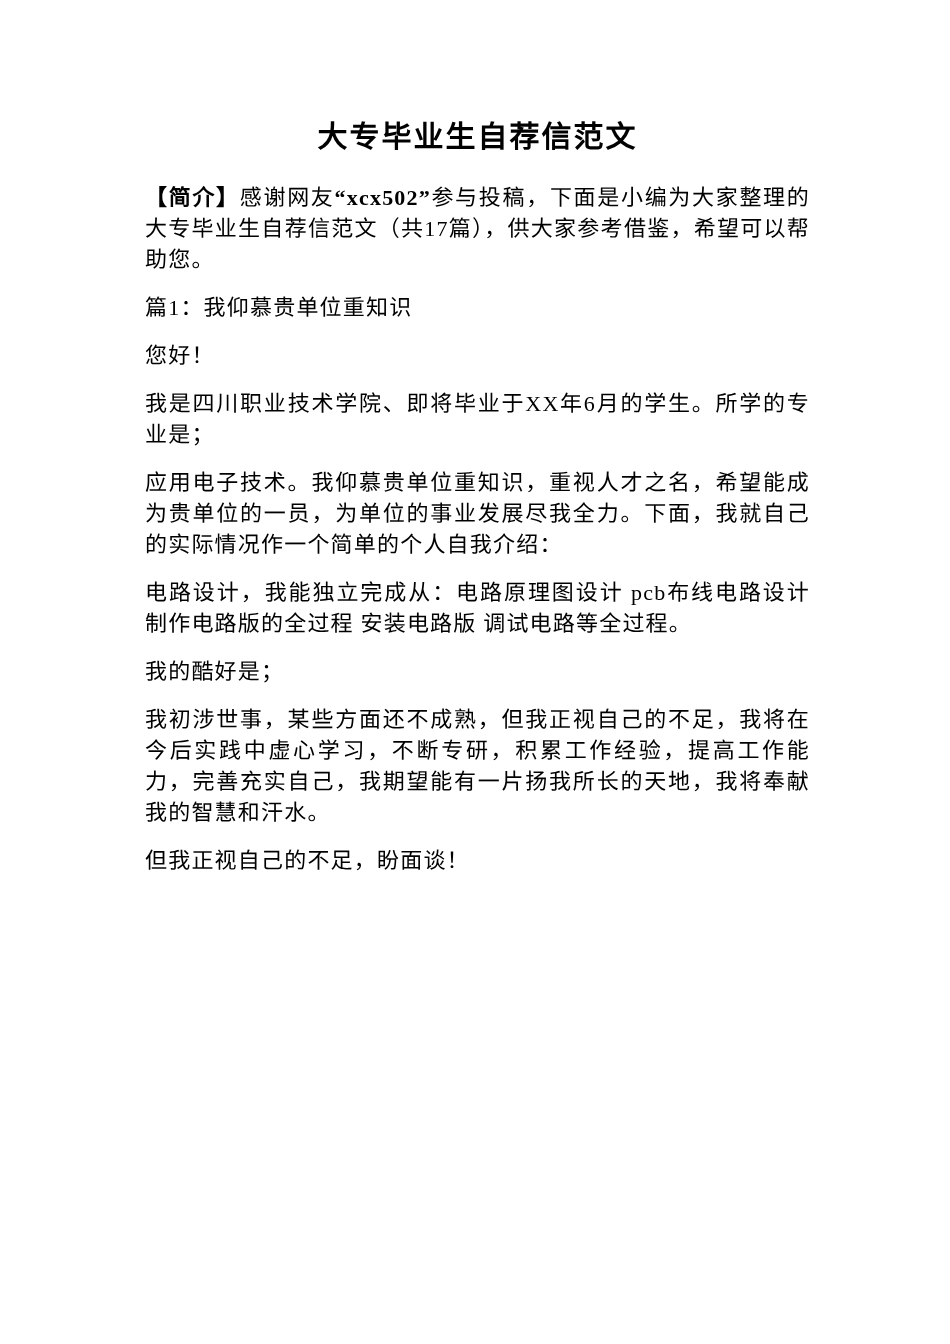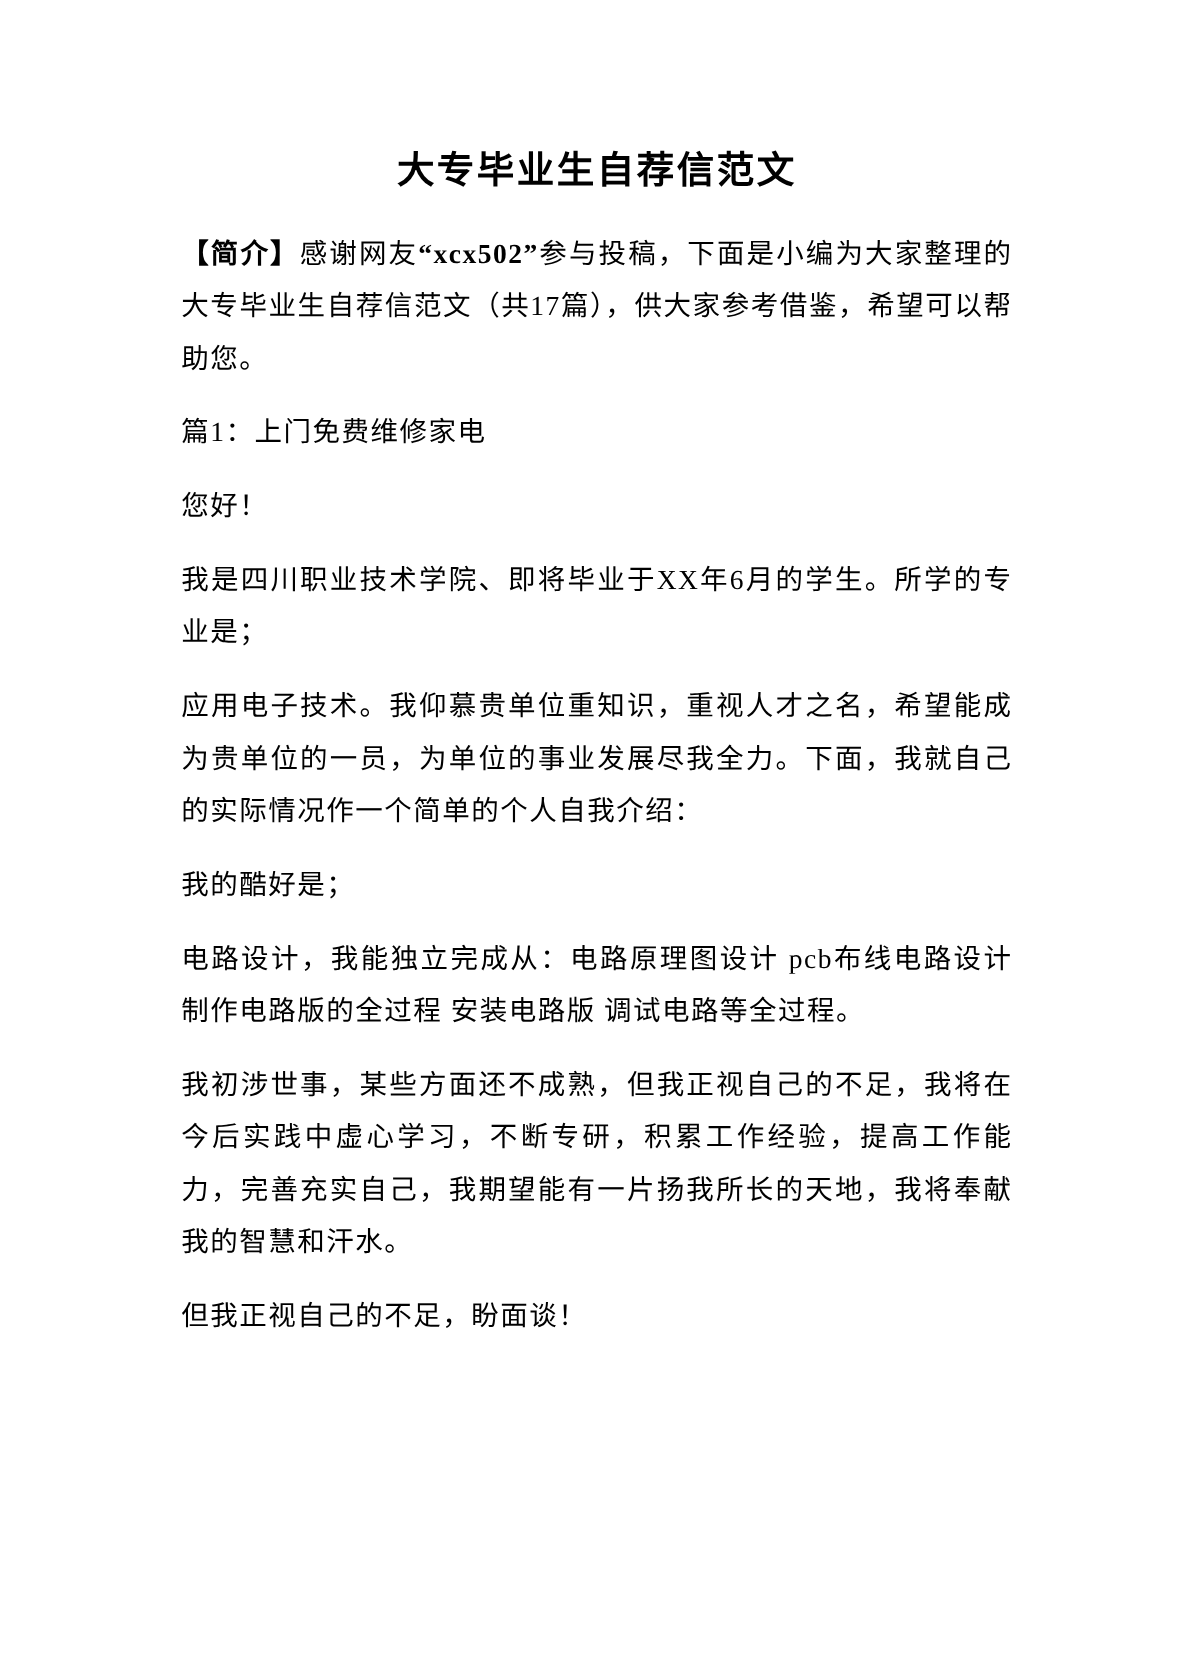--- a/index.html
+++ b/index.html
@@ -26,52 +26,52 @@
     font-size: 30px;
     letter-spacing: 2px;
     text-align: center;
     margin: 0 0 26px 0;
     line-height: 1.25;
   }
   p.para {
     font-family: "Liberation Serif", "DejaVu Serif", serif;
     font-size: 22px;
     letter-spacing: 1.2px;
-    line-height: 42px;
+    line-height: 31px;
     margin: 0 0 17px 0;
     text-align: justify;
     text-justify: inter-ideograph;
   }
   p.para b {
     font-weight: bold;
   }
 </style>
 </head>
 <body>
 
 <div class="page">
 
   <h1 class="doc-title">大专毕业生自荐信范文</h1>
 
   <p class="para"><b>【简介】</b><span>感谢网友</span><b>“xcx502”</b><span>参与投稿，下面是小编为大家整理的大专毕业生自荐信范文（共17篇），供大家参考借鉴，希望可以帮助您。</span></p>
 
-  <p class="para">篇1：上门免费维修家电</p>
+  <p class="para">篇1：我仰慕贵单位重知识</p>
 
 
   <p class="para">您好！</p>
 
   <p class="para">我是四川职业技术学院、即将毕业于XX年6月的学生。所学的专业是；</p>
 
   <p class="para">应用电子技术。我仰慕贵单位重知识，重视人才之名，希望能成为贵单位的一员，为单位的事业发展尽我全力。下面，我就自己的实际情况作一个简单的个人自我介绍：</p>
 
 
 
 
+  <p class="para">电路设计，我能独立完成从：电路原理图设计 pcb布线电路设计 制作电路版的全过程 安装电路版 调试电路等全过程。</p>
+
   <p class="para">我的酷好是；</p>
-
-  <p class="para">电路设计，我能独立完成从：电路原理图设计 pcb布线电路设计 制作电路版的全过程 安装电路版 调试电路等全过程。</p>
 
 
   <p class="para">我初涉世事，某些方面还不成熟，但我正视自己的不足，我将在今后实践中虚心学习，不断专研，积累工作经验，提高工作能力，完善充实自己，我期望能有一片扬我所长的天地，我将奉献我的智慧和汗水。</p>
 
   <p class="para">但我正视自己的不足，盼面谈！</p>
 
 </div>
 
 </body></html>

